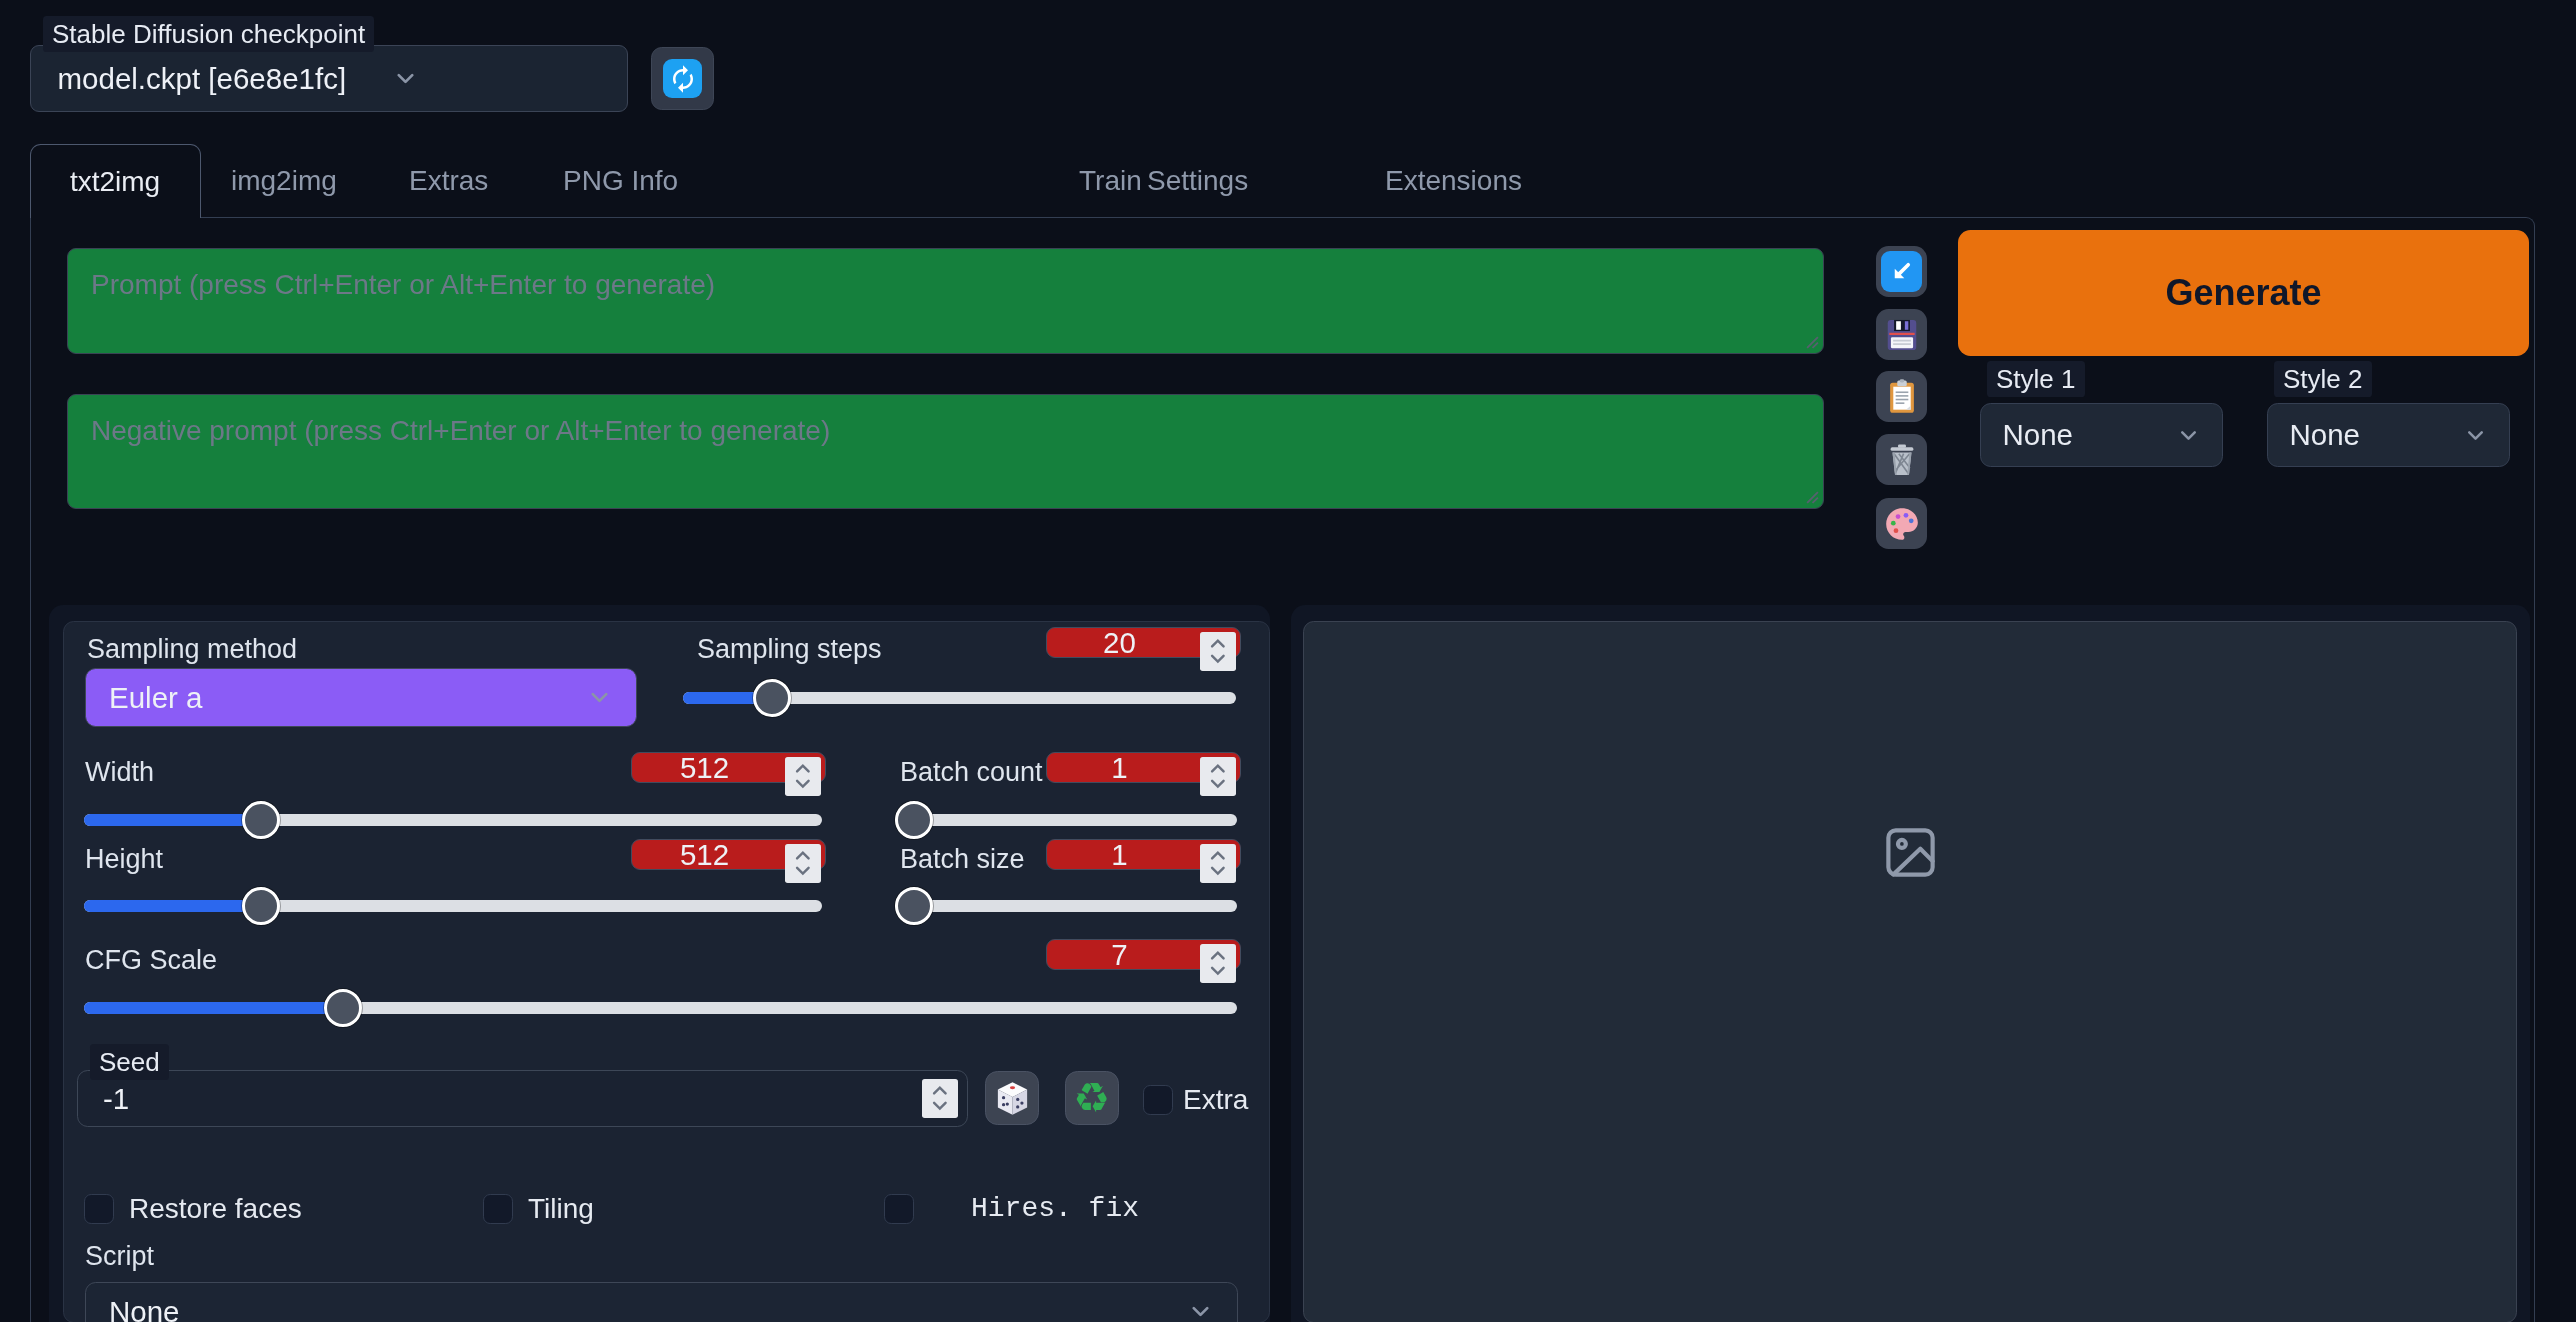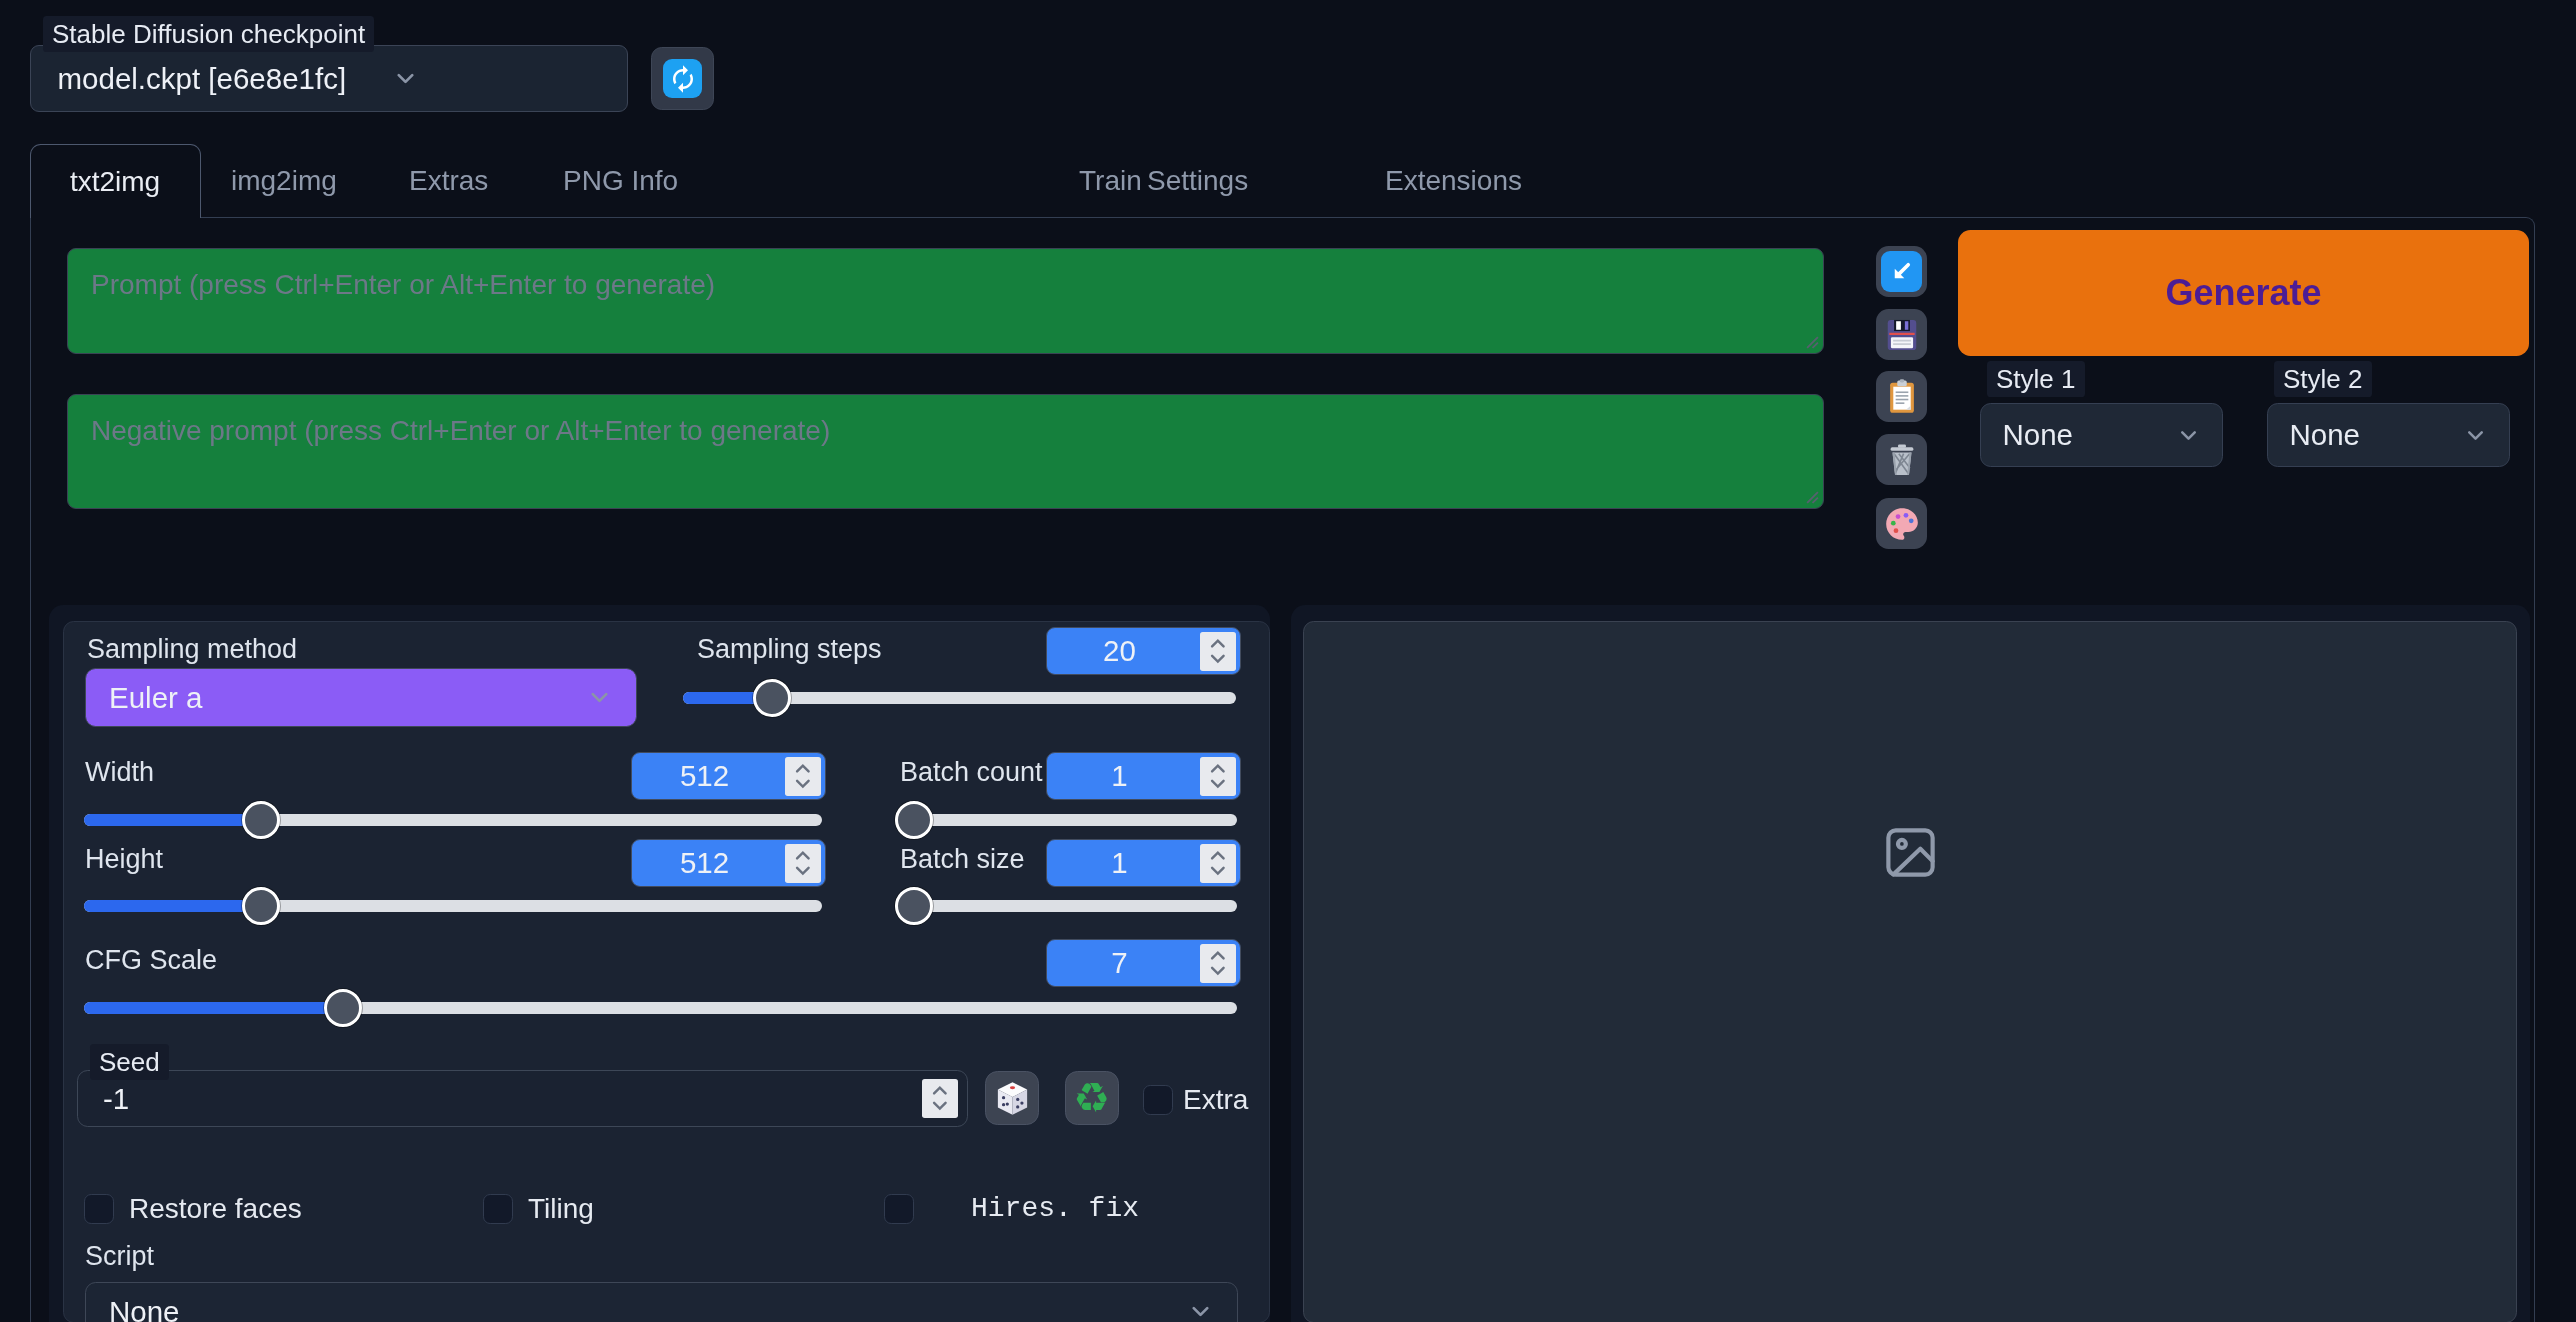--- a/index.html
+++ b/index.html
@@ -79,21 +79,21 @@
   #paste-btn .blue-sq {
     width:41px; height:41px; background:#2196f3; border-radius:9px;
     display:flex; align-items:center; justify-content:center;
   }
 
   
   #generate-btn {
     left:1958px; top:230px; width:571px; height:126px;
     background:#e9710d; border-radius:12.5px; cursor:pointer;
     display:flex; align-items:center; justify-content:center;
-    font-size:36px; font-weight:bold; color:#4c1d95;
+    font-size:36px; font-weight:bold; color:#0f172a;
   }
   .chip-label {
     position:absolute; font-size:26px; color:#e7ebf3;
     background:#151b2a; padding:2.7px 9px; border-radius:3.6px; z-index:3;
   }
   #style1-label { left:1987px; top:361px; }
   #style2-label { left:2274px; top:361px; }
   .style-select {
     position:absolute; top:403px; width:243px; height:64px;
     background:#1f2836; border:0.9px solid #353f52; border-radius:10.7px;
@@ -107,22 +107,22 @@
 
   
   #options-outer { left:49px; top:605px; width:1221px; height:718px;
     background:#101624; border-radius:14.3px 14.3px 0 0; }
   #options-panel { left:63px; top:621px; width:1207px; height:702px;
     background:#1b2332; border:0.9px solid #2a3344; border-radius:10.7px; }
 
   .field-label { position:absolute; font-size:27px; color:#dfe5ee; white-space:nowrap; }
 
   .num-input {
-    position:absolute; width:195px; height:48px;
-    background:#3b82f6; border:0.9px solid #414b5e; border-radius:9px;
+    position:absolute; width:195px; height:31px;
+    background:#b91c1c; border:0.9px solid #414b5e; border-radius:9px;
     cursor:text;
   }
   .num-input .val {
     position:absolute; left:0; right:48px; top:0; bottom:0;
     display:flex; align-items:center; justify-content:center;
     font-size:29.5px; color:#eef1f6;
   }
   .spinner {
     position:absolute; right:4.5px; top:3.6px; width:36px; height:39px;
     background:#e8eaee; border-radius:2.7px; cursor:pointer;

